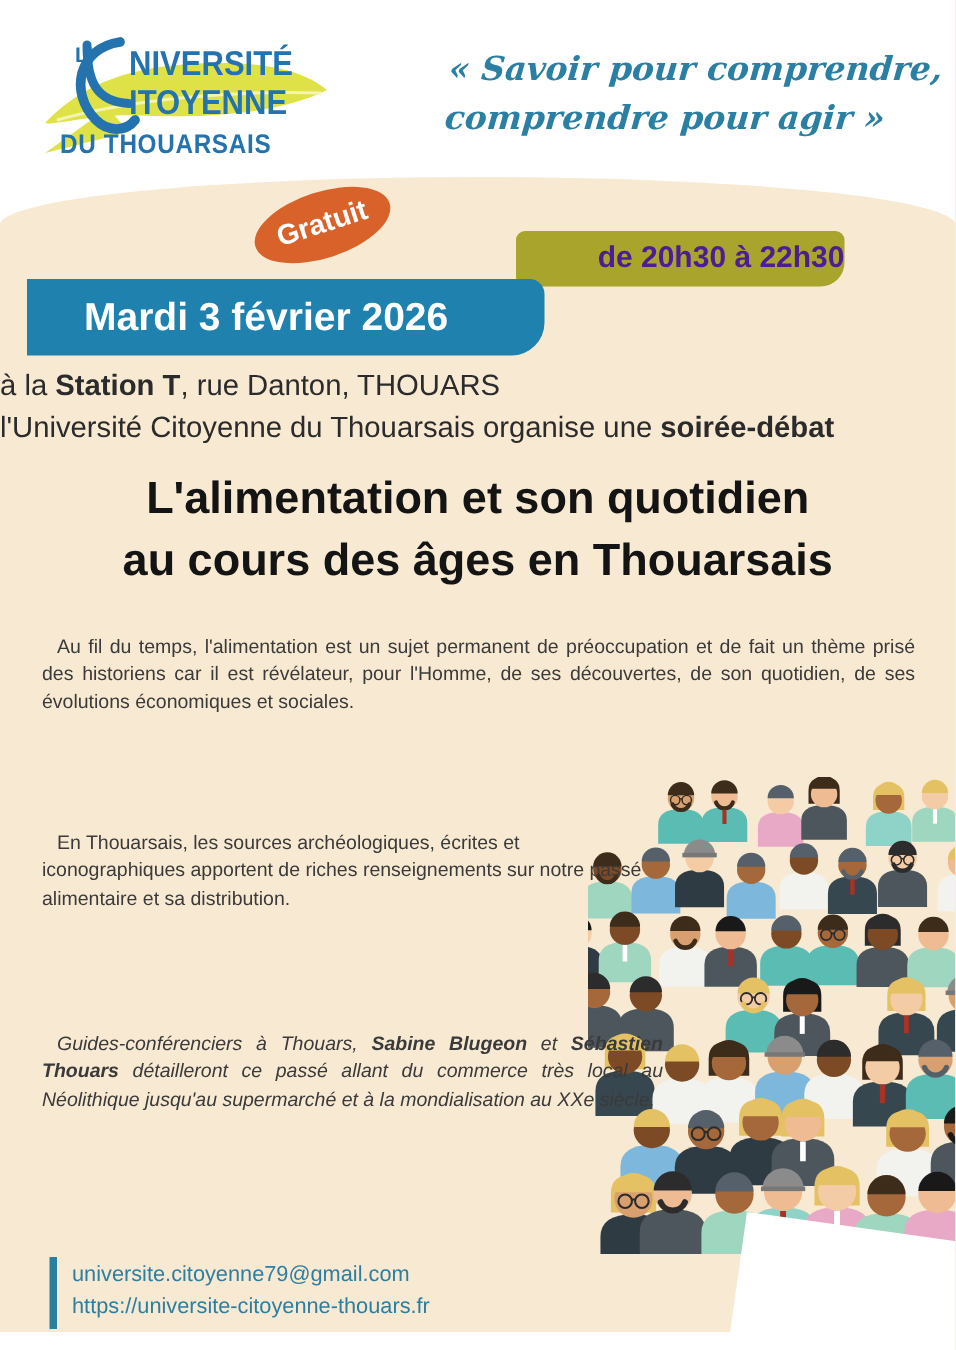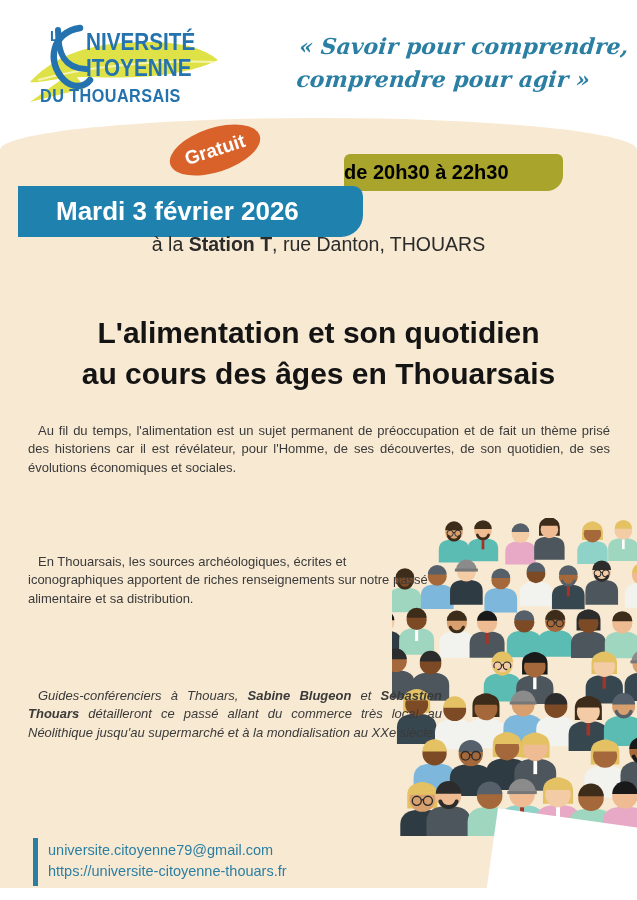--- a/index.html
+++ b/index.html
@@ -44,32 +44,32 @@
   .gratuit{
     position:absolute;left:168px;top:128px;width:94px;height:44px;z-index:4;
     background:var(--badge-orange);border-radius:50%;
     transform:rotate(-18deg);
     display:flex;align-items:center;justify-content:center;
     color:#fff;font-weight:bold;font-size:19px;
   }
   .time-banner{
     position:absolute;left:344px;top:154px;width:219px;height:37px;z-index:4;
     background:var(--banner-olive);border-radius:6px 6px 16px 6px;
-    color:#000000;font-weight:bold;font-size:20px;line-height:37px;text-align:left;
+    color:#4c1d95;font-weight:bold;font-size:20px;line-height:37px;text-align:right;
   }
   .date-banner{
     position:absolute;left:18px;top:186px;width:345px;height:51px;z-index:4;
     background:var(--banner-blue);border-radius:0 10px 22px 0;
     color:#fff;font-weight:bold;font-size:26px;line-height:51px;
     padding-left:38px;box-sizing:border-box;
   }
   
   .intro{
-    position:absolute;left:0;right:0;top:231px;z-index:5;
-    text-align:center;font-size:19.5px;line-height:1.42;color:#2b2b2b;
+    position:absolute;left:0;right:0;top:244px;z-index:5;
+    text-align:left;font-size:19.5px;line-height:1.42;color:#2b2b2b;
   }
   .main-title{
     position:absolute;left:0;right:0;top:312px;z-index:5;
     text-align:center;font-weight:bold;font-size:30px;line-height:1.38;color:#141414;
   }
   .para{position:absolute;z-index:5;font-size:13px;line-height:1.42;color:#3a3a3a;}
   .p1{left:28px;top:422px;width:582px;text-align:justify;text-indent:10px;}
   .p2{left:28px;top:553px;width:410px;text-indent:10px;}
   .p3{left:28px;top:687px;width:414px;text-align:justify;text-indent:10px;font-style:italic;}
   .footer{
@@ -327,20 +327,21 @@
         <path d="M 220.1937847219035 275.9603385683149 a 12.760000000000002 12.760000000000002 0 0 1 25.520000000000003 0 z" fill="#191919"></path>
       </svg>
   </div>
 
   <div class="gratuit">Gratuit</div>
   <div class="time-banner">de 20h30 à 22h30</div>
   <div class="date-banner">Mardi 3 février 2026</div>
 
   <div class="intro">
     <div><span>à la </span><b>Station T</b><span>, rue Danton, THOUARS</span></div>
+    <div><span>l'Université Citoyenne du Thouarsais organise une </span><b>soirée-débat</b></div>
   </div>
 
   <div class="main-title">
     <div>L'alimentation et son quotidien</div>
     <div>au cours des âges en Thouarsais</div>
   </div>
 
   <div class="para p1">Au fil du temps, l'alimentation est un sujet permanent de préoccupation et de fait un thème prisé des historiens car il est révélateur, pour l'Homme, de ses découvertes, de son quotidien, de ses évolutions économiques et sociales.</div>
   <div class="para p2">En Thouarsais, les sources archéologiques, écrites et iconographiques apportent de riches renseignements sur notre passé alimentaire et sa distribution.</div>
   <div class="para p3"><span>Guides-conférenciers à Thouars, </span><b>Sabine Blugeon</b><span> et </span><b>Sébastien Thouars</b><span> détailleront ce passé allant du commerce très local au Néolithique jusqu'au supermarché et à la mondialisation au XXe siècle.</span></div>

